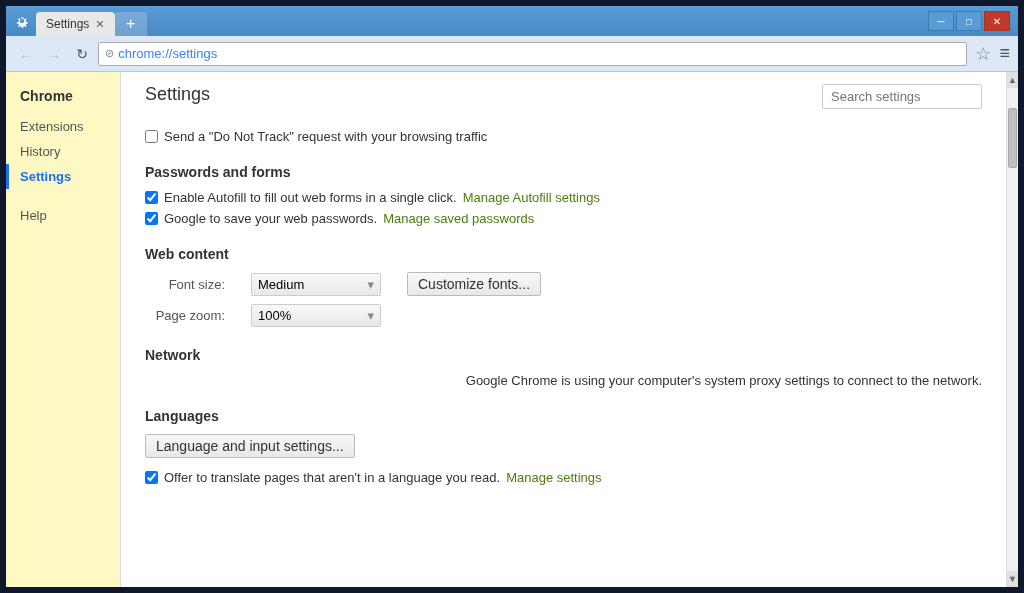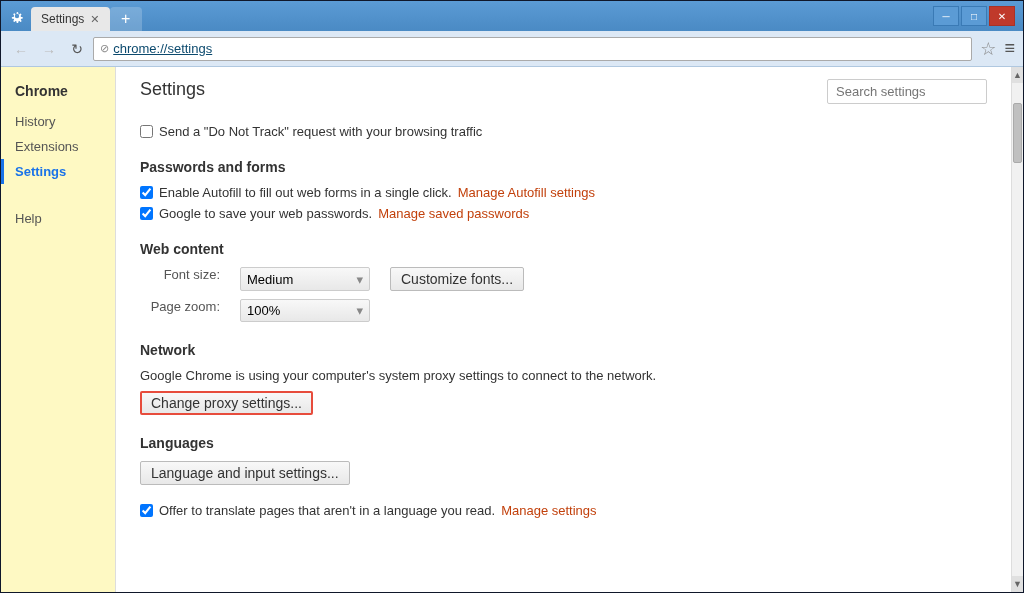--- a/index.html
+++ b/index.html
@@ -1,19 +1,19 @@
 <!DOCTYPE html>
 <html><head>
   <meta charset="utf-8">
   <style>
     * { margin: 0; padding: 0; box-sizing: border-box; }
     body { font-family: Arial, sans-serif; font-size: 13px; background: #f0f0f0; overflow: hidden; width: 1024px; height: 593px; }
 
     
-    .window { width: 1024px; height: 593px; display: flex; flex-direction: column; border: 1px solid #0f172a; }
+    .window { width: 1024px; height: 593px; display: flex; flex-direction: column; border: 6px solid #0f172a; }
 
     
     .titlebar {
       height: 30px;
       background: linear-gradient(to bottom, #5b9bd5, #4a8ac4);
       display: flex; align-items: center;
       padding: 0 8px;
       gap: 6px;
       flex-shrink: 0;
     }
@@ -98,21 +98,21 @@
       padding: 6px 14px 10px;
     }
     .sidebar-item {
       padding: 5px 14px;
       font-size: 13px;
       color: #555;
       cursor: pointer;
     }
     .sidebar-item.active { color: #1a73e8; font-weight: bold; border-left: 3px solid #1a73e8; padding-left: 11px; }
     .sidebar-divider { height: 14px; }
-    .sidebar-help { padding: 5px 14px; font-size: 13px; color: #555; cursor: pointer; margin-top: 8px; }
+    .sidebar-help { padding: 5px 14px; font-size: 13px; color: #555; cursor: pointer; margin-top: 0; }
 
     
     .content { flex: 1; overflow-y: auto; padding: 12px 24px; background: white; }
     .page-title { font-size: 18px; font-weight: normal; color: #333; margin-bottom: 14px; }
     .search-box {
       float: right;
       border: 1px solid #ccc;
       border-radius: 2px;
       padding: 4px 8px;
       font-size: 13px;
@@ -123,21 +123,21 @@
 
     
     .section { margin-bottom: 20px; }
     .section-title { font-size: 14px; font-weight: bold; color: #333; margin-bottom: 10px; margin-top: 8px; }
 
     
     .checkbox-row { display: flex; align-items: flex-start; gap: 6px; margin-bottom: 6px; font-size: 13px; color: #333; }
     .checkbox-row input[type=checkbox] { margin-top: 1px; flex-shrink: 0; }
 
     
-    .form-row { display: flex; gap: 20px; margin-bottom: 8px; }
+    .form-row { display: flex; align-items: center; gap: 26px; margin-bottom: 8px; }
     .form-label { width: 80px; font-size: 13px; color: #555; text-align: right; }
     .select-box {
       border: 1px solid #ccc;
       background: linear-gradient(to bottom, #f8f8f8, #e8e8e8);
       padding: 3px 6px;
       font-size: 13px;
       border-radius: 2px;
       min-width: 130px;
       cursor: pointer;
       display: flex; align-items: center; justify-content: space-between;
@@ -151,23 +151,23 @@
       border-radius: 2px;
       cursor: pointer;
       color: #333;
     }
     .btn.highlighted {
       border: 2px solid #e74c3c;
       padding: 2px 9px;
     }
 
     
-    a.link { color: #c2410c; text-decoration: none; }
-
-    .network-text { font-size: 13px; color: #333; margin-bottom: 8px; }
+    a.link { color: #4d7c0f; text-decoration: none; }
+
+    .network-text { font-size: 13px; color: #333; margin-bottom: 8px; text-align: right; }
 
     
     ::-webkit-scrollbar { width: 12px; }
     ::-webkit-scrollbar-track { background: #f1f1f1; }
     ::-webkit-scrollbar-thumb { background: #c1c1c1; border-radius: 6px; }
 
     .right-scrollbar {
       width: 12px;
       background: #f1f1f1;
       flex-shrink: 0;
@@ -220,35 +220,35 @@
       <button class="win-btn close-btn">✕</button>
     </div>
   </div>
 
   <div class="toolbar">
     <button class="nav-btn disabled">←</button>
     <button class="nav-btn disabled">→</button>
     <button class="nav-btn">↻</button>
     <div class="address-bar">
       <span class="address-icon">⊘</span>
-      <span style="color:#0c4a6e; font-size:13px;text-decoration:underline;">chrome://settings</span>
+      <span style="color:#3b82f6; font-size:13px;">chrome://settings</span>
     </div>
     <span class="star-btn" style="cursor:pointer; color:#888; font-size:18px; margin: 0 4px;">☆</span>
     <span class="menu-btn" style="cursor:pointer; font-size:18px; color:#555;">≡</span>
   </div>
 
   <div class="main-layout">
 
     <div class="sidebar">
       <div class="sidebar-title">Chrome</div>
       <div class="sidebar-item">
+        <span>Extensions</span>
+      </div>
+      <div class="sidebar-item">
         <span>History</span>
-      </div>
-      <div class="sidebar-item">
-        <span>Extensions</span>
       </div>
       <div class="sidebar-item active">
         <span>Settings</span>
       </div>
       <div class="sidebar-divider"></div>
       <div class="sidebar-help">
         <span>Help</span>
       </div>
     </div>
 
@@ -295,26 +295,25 @@
           <div class="select-box">
             <span>100%</span>
             <span class="select-arrow">▾</span>
           </div>
         </div>
       </div>
 
       <div class="section">
         <div class="section-title">Network</div>
         <p class="network-text">Google Chrome is using your computer's system proxy settings to connect to the network.</p>
-        <button class="btn highlighted">Change proxy settings...</button>
       </div>
 
       <div class="section">
         <div class="section-title">Languages</div>
-        <div style="margin-bottom: 18px;">
+        <div style="margin-bottom: 12px;">
           <button class="btn">Language and input settings...</button>
         </div>
         <div class="checkbox-row">
           <input type="checkbox" checked="" style="">
           <span>Offer to translate pages that aren't in a language you read.</span>
           <a class="link" href="#">Manage settings</a>
         </div>
       </div>
 
     </div>

